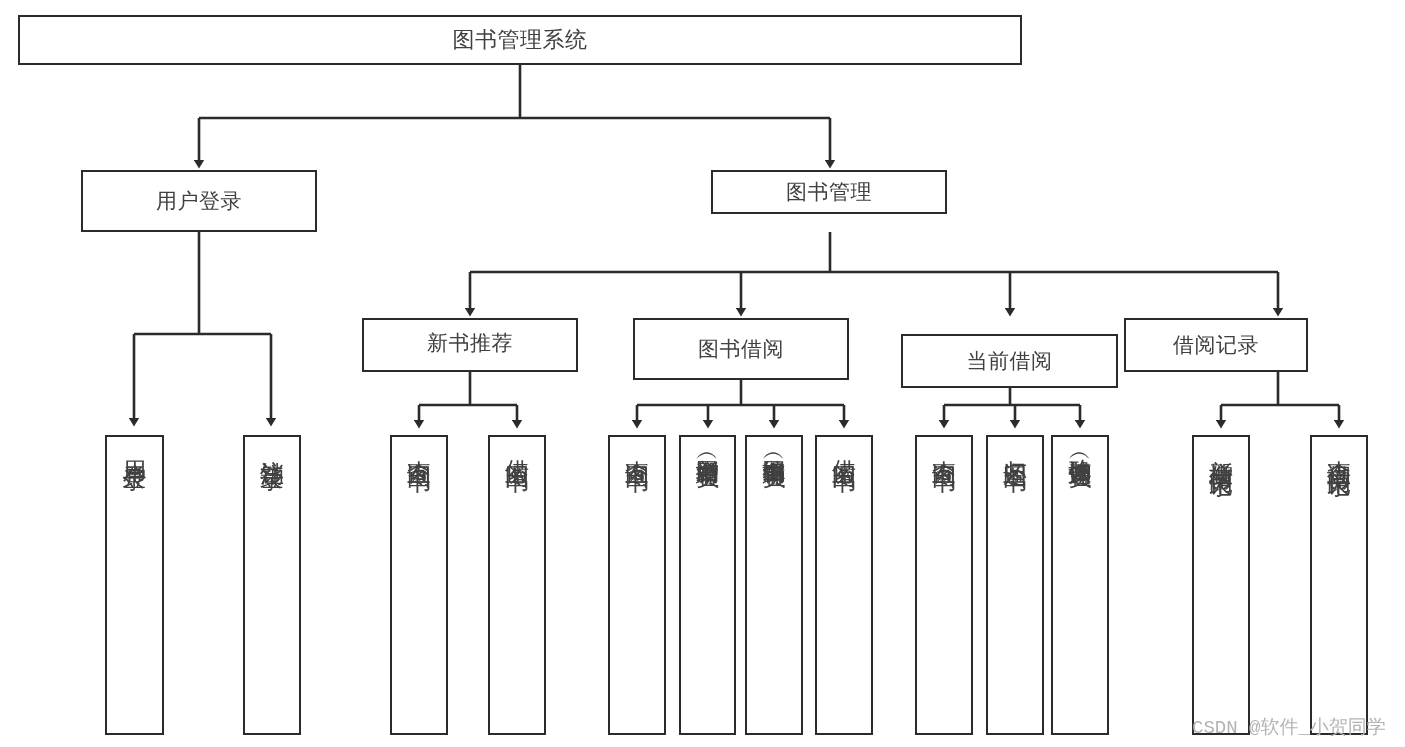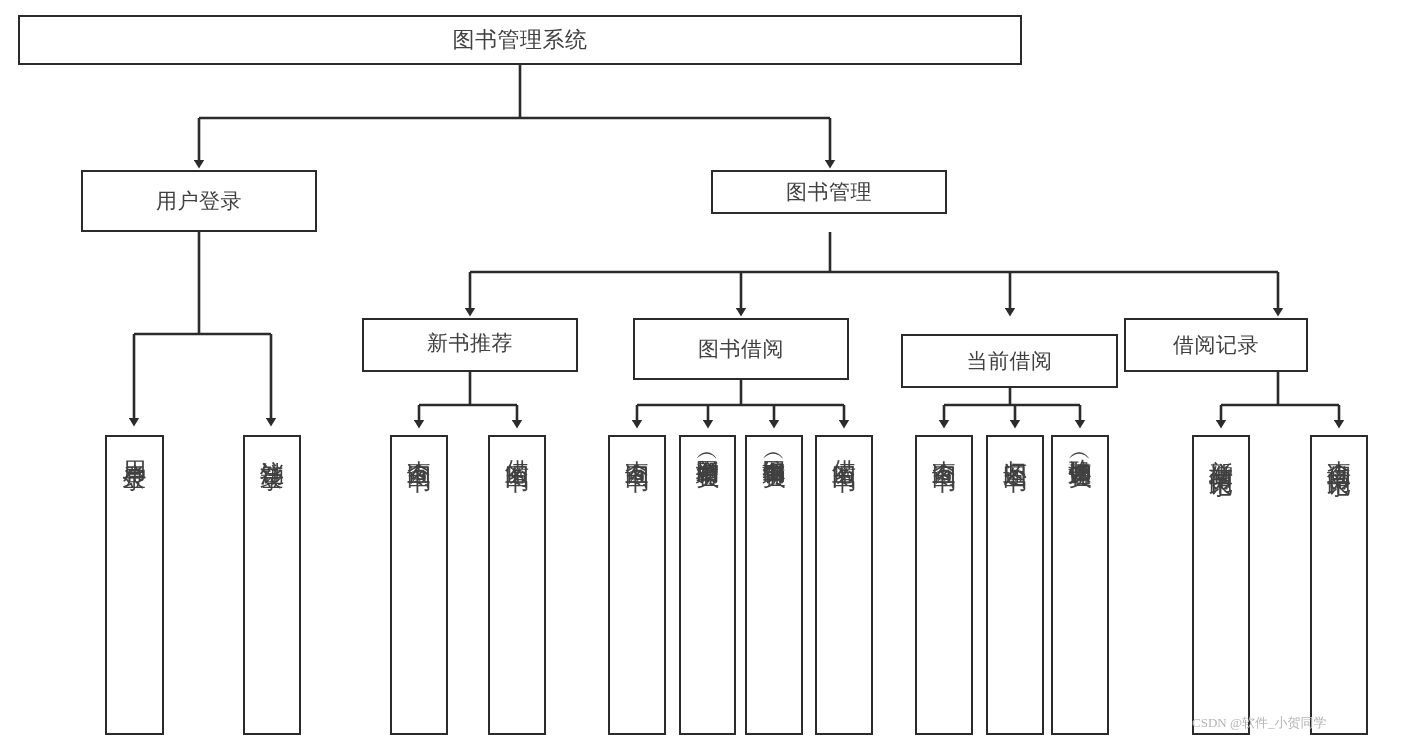--- a/index.html
+++ b/index.html
@@ -65,25 +65,25 @@
     white-space: nowrap;
   }
   .node.vert.tall-text .node-label {
     font-size: 23px;
     letter-spacing: 1px;
   }
   .watermark {
     position: absolute;
     left: 1192px;
     top: 714px;
-    font-size: 13px;
+    font-size: 19px;
     color: #b4b4b4;
     white-space: nowrap;
     z-index: 3;
-    font-family: Liberation Serif, serif;
+    font-family: Liberation Mono, monospace;
   }
 </style>
 </head>
 <body>
 
 <div id="diagram-root">
 
   <svg id="edge-layer" viewBox="0 0 1405 747" width="1405" height="747" xmlns="http://www.w3.org/2000/svg">
     <defs>
       <marker id="arrow" markerWidth="9" markerHeight="11" refX="0.5" refY="5.5" orient="auto" markerUnits="userSpaceOnUse">

